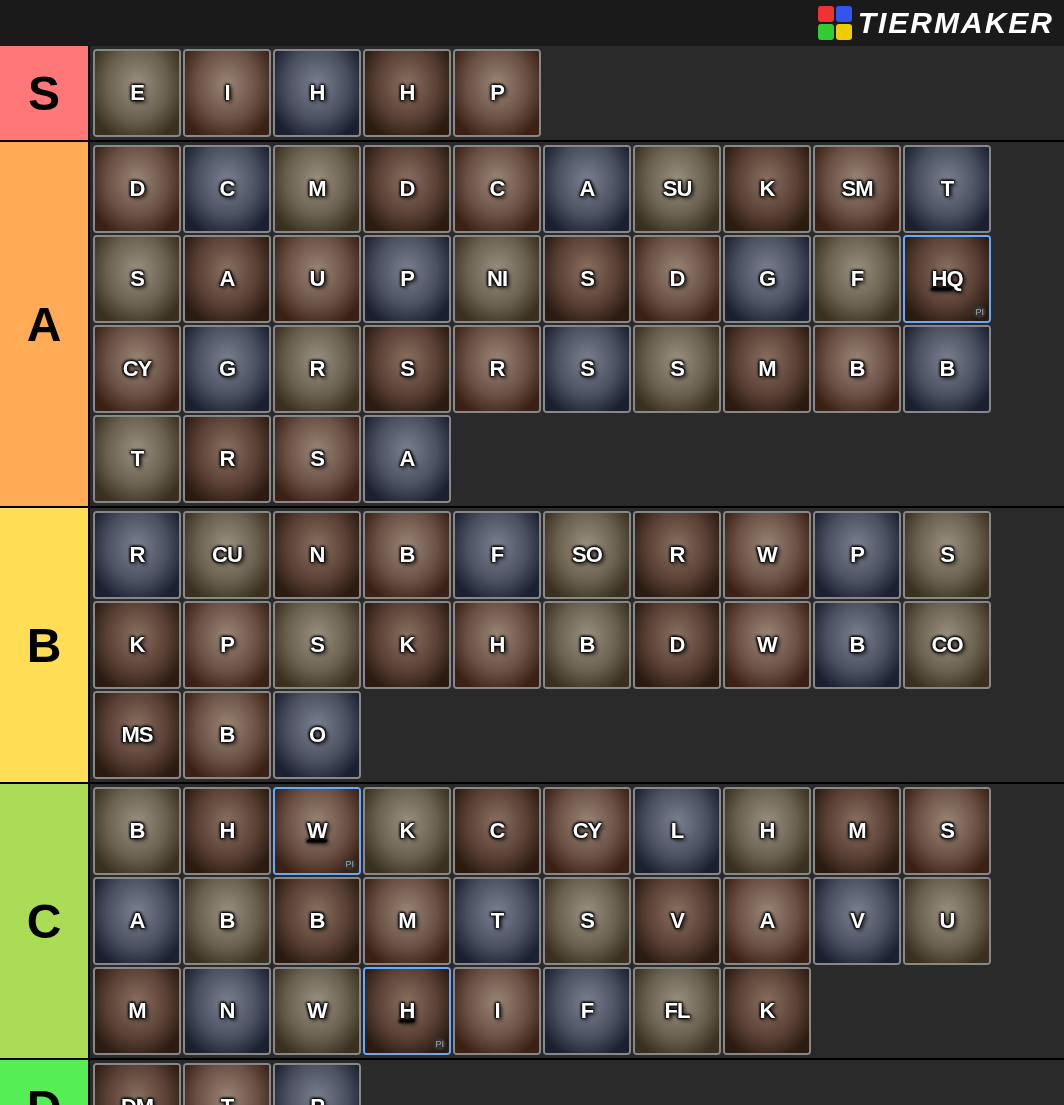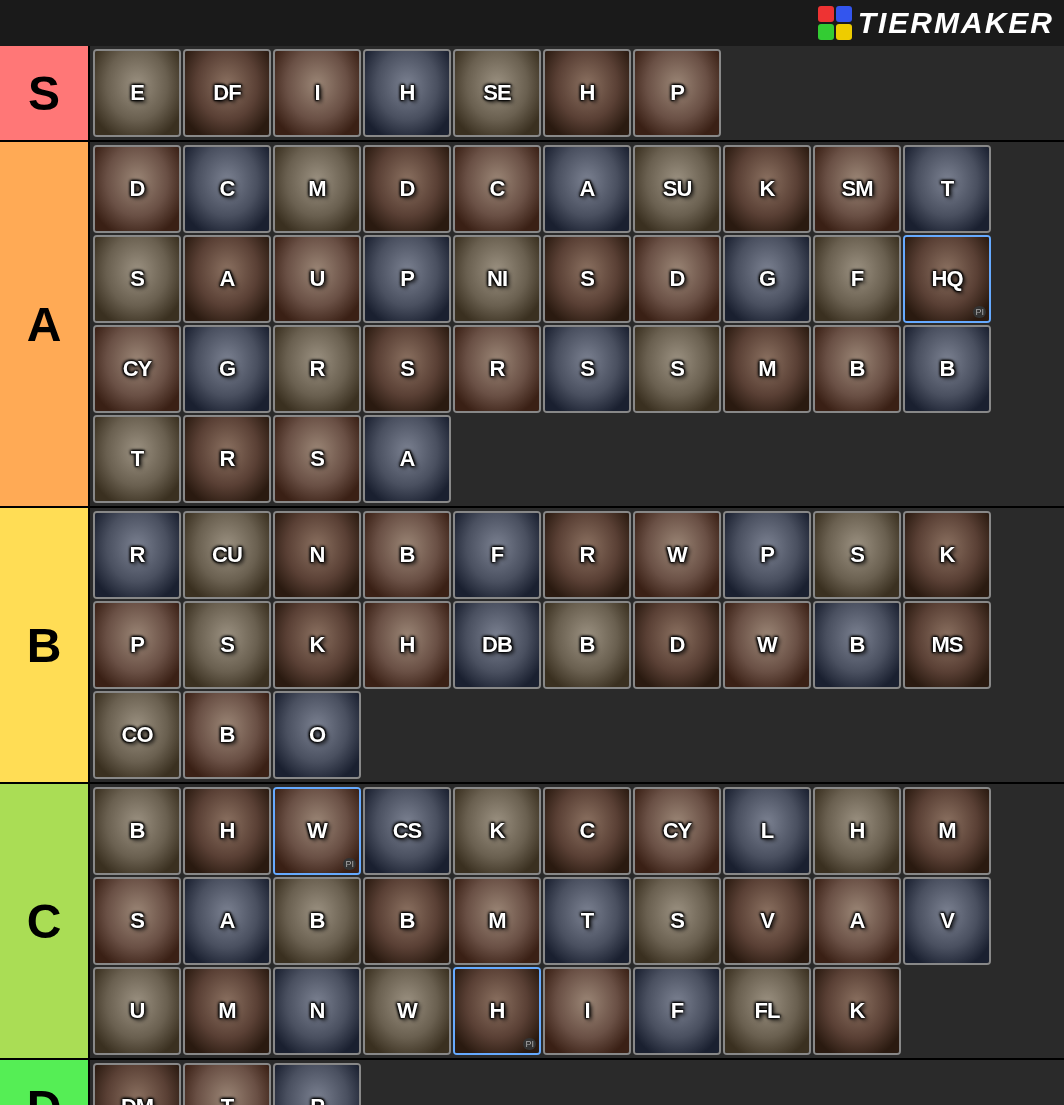--- a/index.html
+++ b/index.html
@@ -63,20 +63,21 @@
       cursor: pointer;
     }
     .char-card::before {
       content: '';
       position: absolute;
       inset: 0;
       background: linear-gradient(135deg, rgba(80,80,80,0.6) 0%, rgba(30,30,30,0.8) 60%, rgba(50,50,50,0.5) 100%);
     }
     .char-card.highlight-blue {
       border-color: #66aaff;
+      text-decoration: underline;
     }
     .char-label {
       position: relative;
       z-index: 2;
       font-size: 22px;
       font-weight: 900;
       color: #fff;
       text-shadow: 2px 2px 4px #000, -1px -1px 3px #000, 1px -1px 2px #000, -1px 1px 2px #000;
       letter-spacing: -1px;
       text-align: center;
@@ -145,31 +146,25 @@
     <span class="logo-brand">TiERMAKER</span>
   </div>
 
   <div class="tier-list" id="tier-list-container">
   <div class="tier-row tier-s">
         <div class="tier-label" style="background: rgb(255, 119, 119);">S</div>
         <div class="tier-content">
           <div class="char-card face-4">
             <span class="char-label">E</span>
           </div>
-          <div class="char-card face-1">
-            <span class="char-label">DF</span>
-          </div>
           <div class="char-card face-2">
             <span class="char-label">I</span>
           </div>
           <div class="char-card face-3">
             <span class="char-label">H</span>
-          </div>
-          <div class="char-card face-4">
-            <span class="char-label">SE</span>
           </div>
           <div class="char-card face-1">
             <span class="char-label">H</span>
           </div>
           <div class="char-card face-2">
             <span class="char-label">P</span>
           </div>
         </div>
       </div>
       <div class="tier-row tier-a">
@@ -291,20 +286,23 @@
           </div>
           <div class="char-card face-1">
             <span class="char-label">N</span>
           </div>
           <div class="char-card face-2">
             <span class="char-label">B</span>
           </div>
           <div class="char-card face-3">
             <span class="char-label">F</span>
           </div>
+          <div class="char-card face-4">
+            <span class="char-label">SO</span>
+          </div>
           <div class="char-card face-1">
             <span class="char-label">R</span>
           </div>
           <div class="char-card face-2">
             <span class="char-label">W</span>
           </div>
           <div class="char-card face-3">
             <span class="char-label">P</span>
           </div>
           <div class="char-card face-4">
@@ -318,40 +316,37 @@
           </div>
           <div class="char-card face-4">
             <span class="char-label">S</span>
           </div>
           <div class="char-card face-1">
             <span class="char-label">K</span>
           </div>
           <div class="char-card face-2">
             <span class="char-label">H</span>
           </div>
-          <div class="char-card face-3">
-            <span class="char-label">DB</span>
-          </div>
           <div class="char-card face-4">
             <span class="char-label">B</span>
           </div>
           <div class="char-card face-1">
             <span class="char-label">D</span>
           </div>
           <div class="char-card face-2">
             <span class="char-label">W</span>
           </div>
           <div class="char-card face-3">
             <span class="char-label">B</span>
           </div>
+          <div class="char-card face-4">
+            <span class="char-label">CO</span>
+          </div>
           <div class="char-card face-1">
             <span class="char-label">MS</span>
-          </div>
-          <div class="char-card face-4">
-            <span class="char-label">CO</span>
           </div>
           <div class="char-card face-2">
             <span class="char-label">B</span>
           </div>
           <div class="char-card face-3">
             <span class="char-label">O</span>
           </div>
         </div>
       </div>
       <div class="tier-row tier-c">
@@ -359,23 +354,20 @@
         <div class="tier-content">
           <div class="char-card face-4">
             <span class="char-label">B</span>
           </div>
           <div class="char-card face-1">
             <span class="char-label">H</span>
           </div>
           <div class="char-card highlight-blue face-2">
             <span class="char-label">W</span>
             <span class="pi-badge">PI</span>
-          </div>
-          <div class="char-card face-3">
-            <span class="char-label">CS</span>
           </div>
           <div class="char-card face-4">
             <span class="char-label">K</span>
           </div>
           <div class="char-card face-1">
             <span class="char-label">C</span>
           </div>
           <div class="char-card face-2">
             <span class="char-label">CY</span>
           </div>

